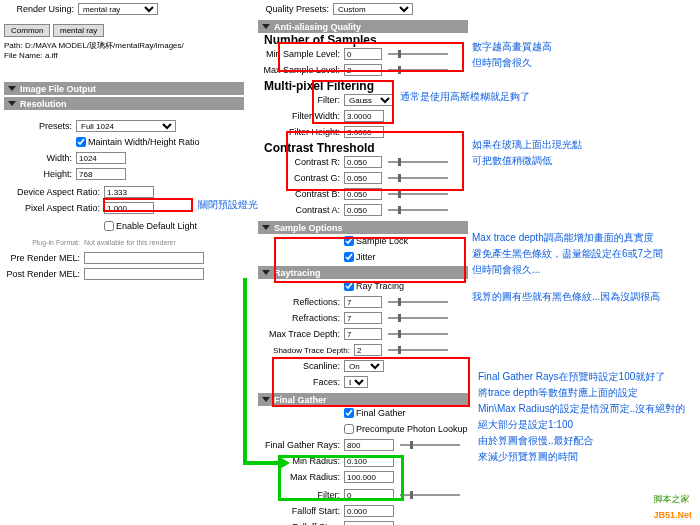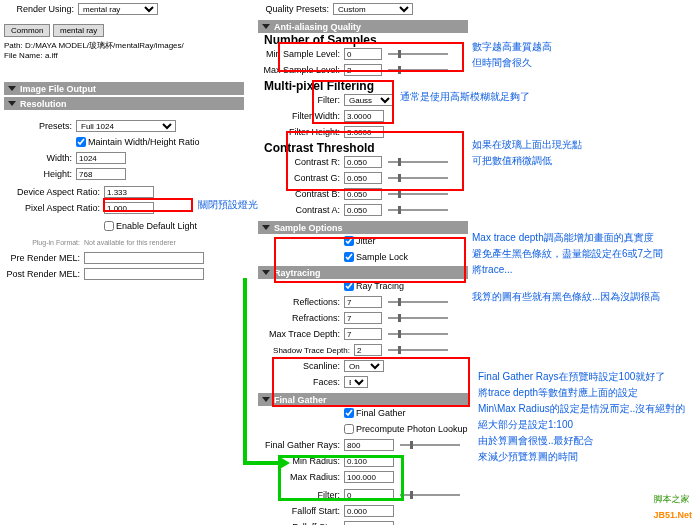--- a/index.html
+++ b/index.html
@@ -158,26 +158,26 @@
       <span class="slider"></span>
     </div>
 
   <div class="section-header" style="margin-top:4px;">
       <span class="triangle"></span>
       <span>Sample Options</span>
     </div>
   <div class="row">
       <span style="width:86px;"></span>
       <input type="checkbox" class="chk" checked="" style="">
+      <span style="margin-left:2px;">Sample Lock</span>
+    </div>
+  <div class="row">
+      <span style="width:86px;"></span>
+      <input type="checkbox" class="chk" checked="" style="">
       <span style="margin-left:2px;">Jitter</span>
-    </div>
-  <div class="row">
-      <span style="width:86px;"></span>
-      <input type="checkbox" class="chk" checked="" style="">
-      <span style="margin-left:2px;">Sample Lock</span>
     </div>
 
   <div class="section-header" style="margin-top:2px;">
       <span class="triangle"></span>
       <span>Raytracing</span>
     </div>
   <div class="row">
       <span style="width:86px;"></span>
       <input type="checkbox" class="chk" checked="" style="">
       <span style="margin-left:2px;">Ray Tracing</span>
@@ -268,21 +268,21 @@
 </svg>
 
 <div class="annot" style="left:198px; top:198px;">關閉預設燈光</div>
 <div class="annot" style="left:472px; top:40px;">數字越高畫質越高</div>
 <div class="annot" style="left:472px; top:56px;">但時間會很久</div>
 <div class="annot" style="left:400px; top:90px;">通常是使用高斯模糊就足夠了</div>
 <div class="annot" style="left:472px; top:138px;">如果在玻璃上面出現光點</div>
 <div class="annot" style="left:472px; top:154px;">可把數值稍微調低</div>
 <div class="annot" style="left:472px; top:231px;">Max trace depth調高能增加畫面的真實度</div>
 <div class="annot" style="left:472px; top:247px;">避免產生黑色條紋，盡量能設定在6或7之間</div>
-<div class="annot" style="left:472px; top:263px;">將trace...</div>
+<div class="annot" style="left:472px; top:263px;">但時間會很久...</div>
 <div class="annot" style="left:472px; top:290px;">我算的圖有些就有黑色條紋...因為沒調很高</div>
 <div class="annot" style="left:478px; top:370px;">Final Gather Rays在預覽時設定100就好了</div>
 <div class="annot" style="left:478px; top:386px;">將trace depth等數值對應上面的設定</div>
 <div class="annot" style="left:478px; top:402px;">Min\Max Radius的設定是情況而定..沒有絕對的</div>
 <div class="annot" style="left:478px; top:418px;">絕大部分是設定1:100</div>
 <div class="annot" style="left:478px; top:434px;">由於算圖會很慢..最好配合</div>
 <div class="annot" style="left:478px; top:450px;">來減少預覽算圖的時間</div>
 
 <div class="logo">
   <span class="g">脚本之家</span><br>

